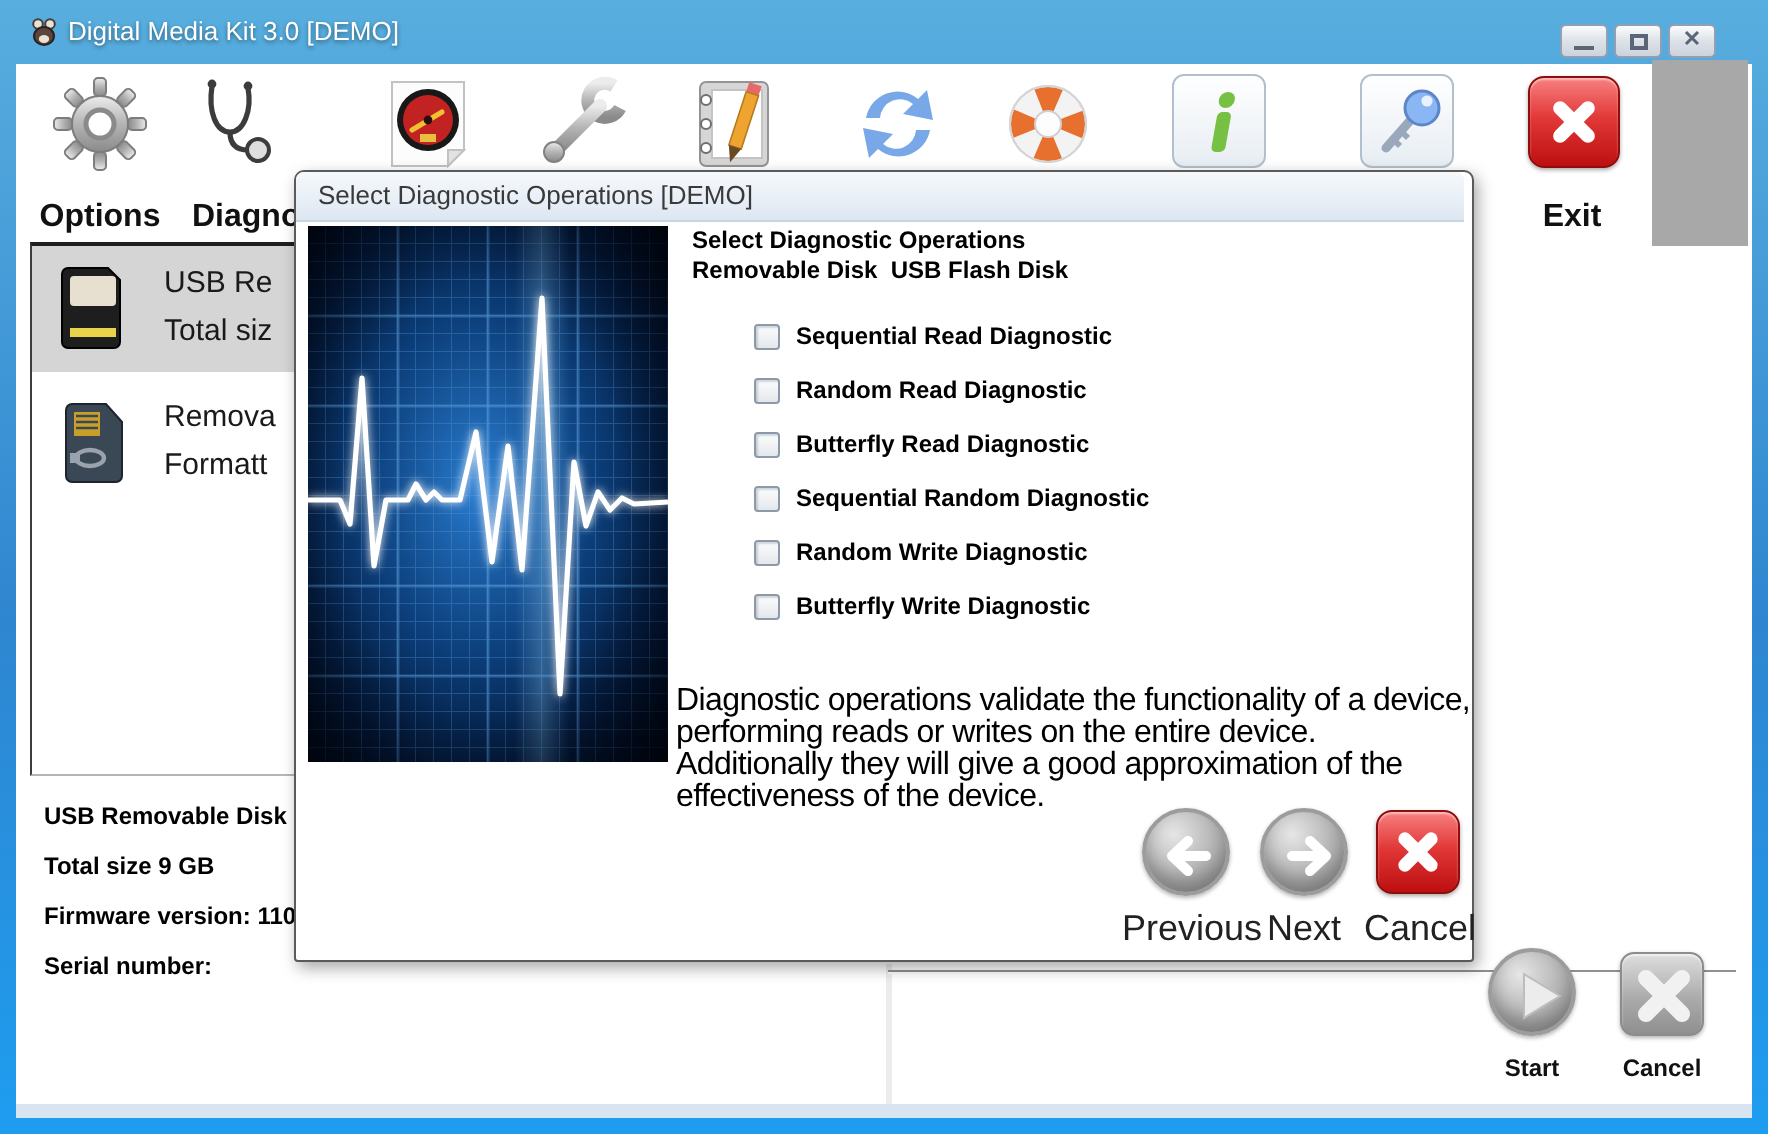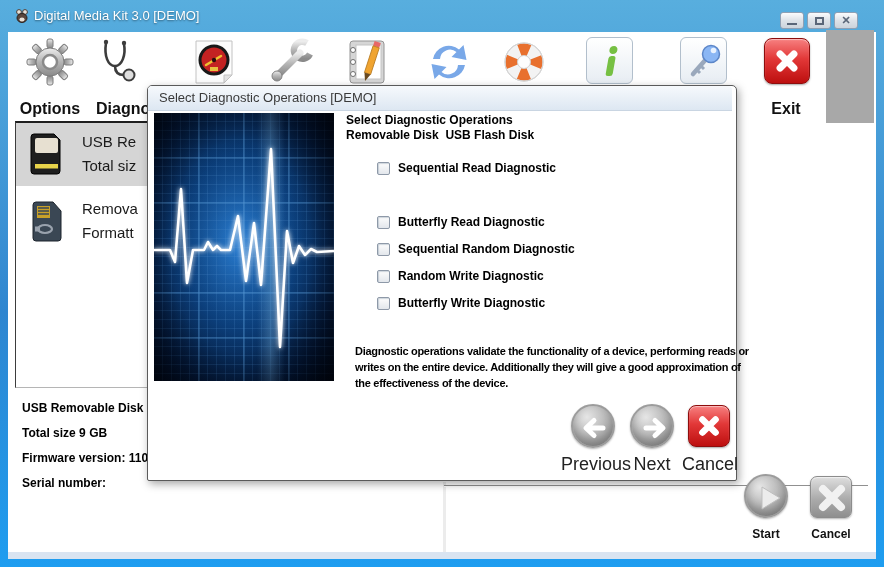--- a/index.html
+++ b/index.html
@@ -64,21 +64,21 @@
     background:linear-gradient(180deg,#f6f9fc,#dde7f2);
     border-bottom:1px solid #c9d5e2;border-radius:4px 4px 0 0;}
   .dlg-title span{position:absolute;left:11px;top:4px;font-size:13px;color:#3a3a3a;}
   .ekg{position:absolute;left:6px;top:27px;width:180px;height:268px;}
   .dlg-head{position:absolute;left:198px;top:27px;font-size:12px;font-weight:bold;color:#000;line-height:15px;}
   .dlg-head .l2{white-space:pre;}
   .cbrow{position:absolute;left:229px;height:18px;display:flex;align-items:center;}
   .cbox{width:13px;height:13px;border:1px solid #8e99a8;border-radius:2px;box-sizing:border-box;
     background:linear-gradient(180deg,#fdfdfd,#e3e7ec);box-shadow:inset 1px 1px 1px rgba(120,140,160,.35);}
   .cblabel{margin-left:8px;font-size:12px;font-weight:bold;color:#000;white-space:nowrap;}
-  .dlg-desc{position:absolute;left:207px;top:257px;width:398px;font-size:11px;font-weight:bold;
+  .dlg-desc{position:absolute;left:190px;top:257px;width:398px;font-size:16px;font-weight:normal;
     letter-spacing:-0.3px;line-height:16px;color:#000;}
   .dlg-cancel{position:absolute;left:540px;top:319px;width:42px;height:42px;border-radius:8px;
     background:linear-gradient(180deg,#f78080,#e23838 45%,#bd0f0f);
     border:1px solid #8e0d0d;box-shadow:0 1px 2px rgba(0,0,0,.35), inset 0 1px 1px rgba(255,255,255,.5);
     display:flex;align-items:center;justify-content:center;box-sizing:border-box;}
   .dlg-btn-label{position:absolute;top:368px;font-size:18px;color:#222;text-align:center;}
 </style>
 </head>
 <body>
 
@@ -327,20 +327,24 @@
 
     <div class="dlg-head">
       <div>Select Diagnostic Operations</div>
       <div class="l2">Removable Disk  USB Flash Disk</div>
     </div>
 
     <div class="cbrow" style="top:73px">
       <span class="cbox"></span>
       <span class="cblabel">Sequential Read Diagnostic</span>
     </div>
+    <div class="cbrow" style="top:100px">
+      <span class="cbox"></span>
+      <span class="cblabel">Random Read Diagnostic</span>
+    </div>
     <div class="cbrow" style="top:127px">
       <span class="cbox"></span>
       <span class="cblabel">Butterfly Read Diagnostic</span>
     </div>
     <div class="cbrow" style="top:154px">
       <span class="cbox"></span>
       <span class="cblabel">Sequential Random Diagnostic</span>
     </div>
     <div class="cbrow" style="top:181px">
       <span class="cbox"></span>

